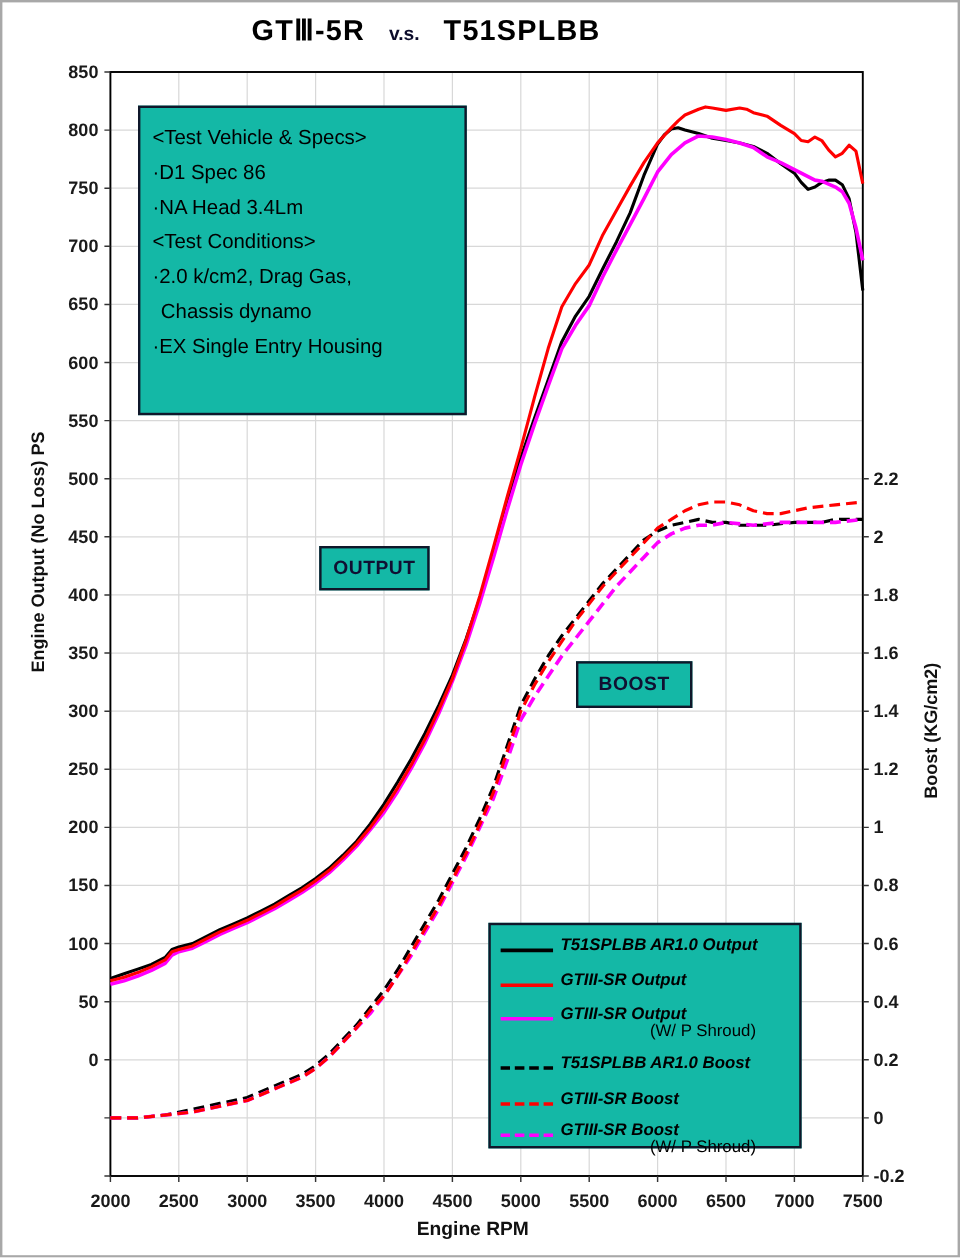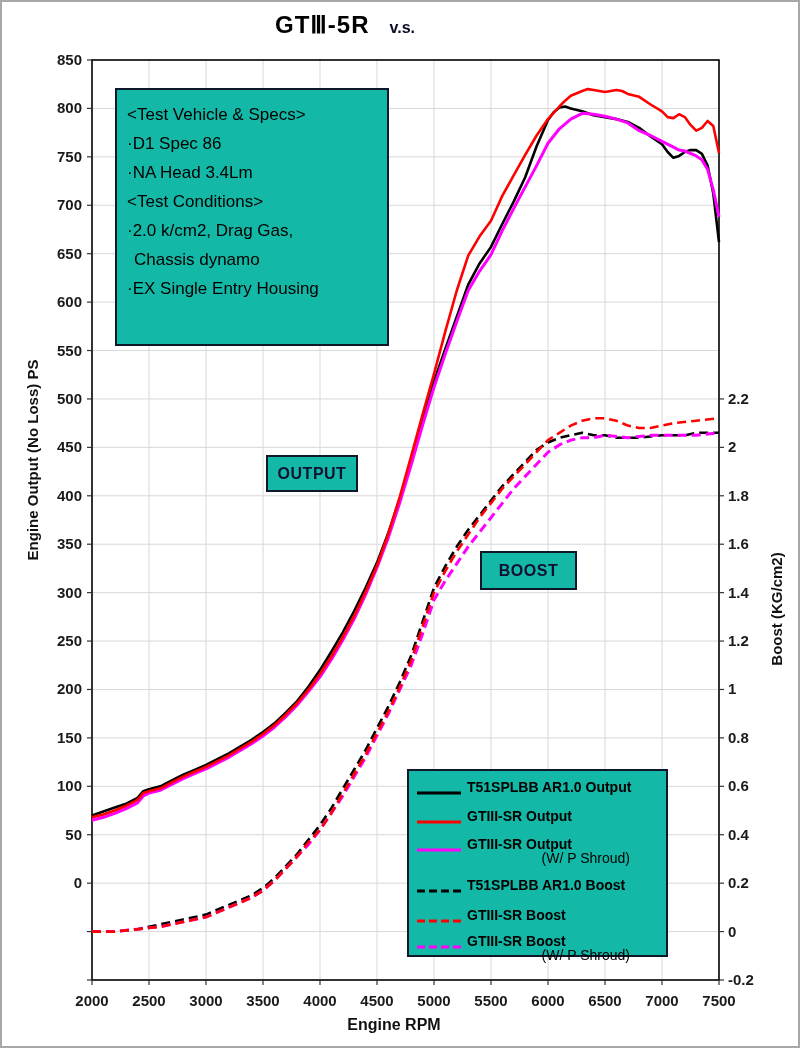--- a/index.html
+++ b/index.html
@@ -20,21 +20,21 @@
     position:absolute;background:#14b8a6;border:2px solid #0f172a;box-sizing:border-box;
   }
   .spec-box{left:113px;top:86px;width:274px;height:258px;padding:10px 8px 6px 10px;}
   .spec-line{font-size:17px;line-height:29px;white-space:nowrap;}
   .spec-line.cont{padding-left:7px;}
   .label-box{display:flex;align-items:center;justify-content:center;
     font-size:16px;font-weight:bold;letter-spacing:.5px;color:#101032;}
   .output-box{left:264px;top:453px;width:92px;height:37px;}
   .boost-box{left:478px;top:549px;width:97px;height:39px;}
   .legend-box{left:405px;top:767px;width:261px;height:188px;}
-  .lg-row{position:absolute;left:8px;display:flex;align-items:center;height:16px;}
+  .lg-row{position:absolute;left:8px;display:flex;align-items:center;height:16px;font-style:italic;}
   .lg-swatch{width:44px;height:8px;display:inline-block;flex:0 0 44px;}
   .lg-label{font-size:14px;font-weight:600;margin-left:6px;white-space:nowrap;}
   .lg-sub{position:absolute;left:0;width:100%;box-sizing:border-box;
     text-align:right;padding-right:36px;font-size:14px;font-weight:400;}
   .axis-title{
     position:absolute;font-size:15px;font-weight:600;white-space:nowrap;
     transform:translate(-50%,-50%) rotate(-90deg);color:#111;
   }
   .x-axis-title{
     position:absolute;font-size:16px;font-weight:bold;color:#111;
@@ -42,20 +42,21 @@
   }
 </style>
 </head>
 <body>
 
 <div class="page">
 
   <div class="title-row">
     <span class="title-main">GTⅢ-5R</span>
     <span class="title-vs">v.s.</span>
+    <span class="title-main">T51SPLBB</span>
   </div>
 
   <svg id="chart-svg" width="800" height="1048">
       <line x1="147" y1="58" x2="147" y2="978" stroke="#d8d8d8" stroke-width="1"></line>
       <line x1="204" y1="58" x2="204" y2="978" stroke="#d8d8d8" stroke-width="1"></line>
       <line x1="261" y1="58" x2="261" y2="978" stroke="#d8d8d8" stroke-width="1"></line>
       <line x1="318" y1="58" x2="318" y2="978" stroke="#d8d8d8" stroke-width="1"></line>
       <line x1="375" y1="58" x2="375" y2="978" stroke="#d8d8d8" stroke-width="1"></line>
       <line x1="432" y1="58" x2="432" y2="978" stroke="#d8d8d8" stroke-width="1"></line>
       <line x1="489" y1="58" x2="489" y2="978" stroke="#d8d8d8" stroke-width="1"></line>

